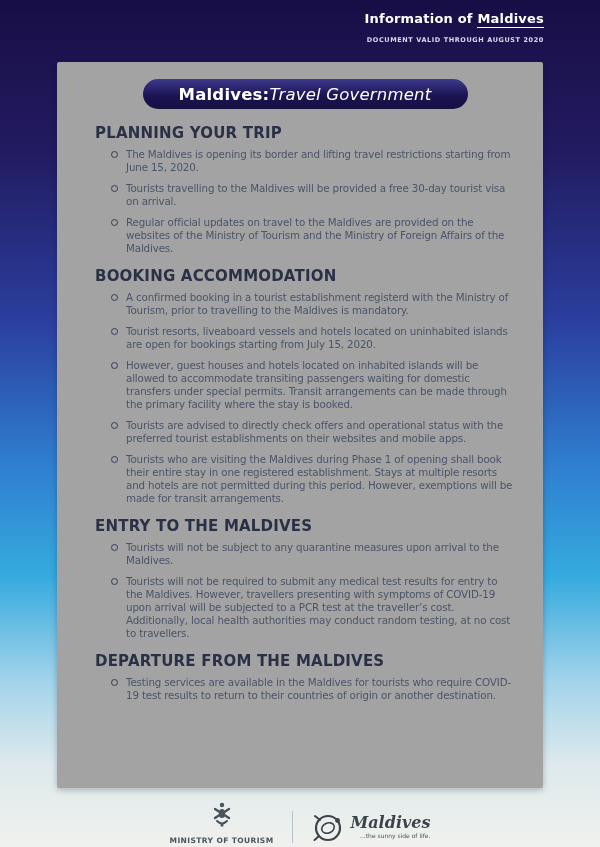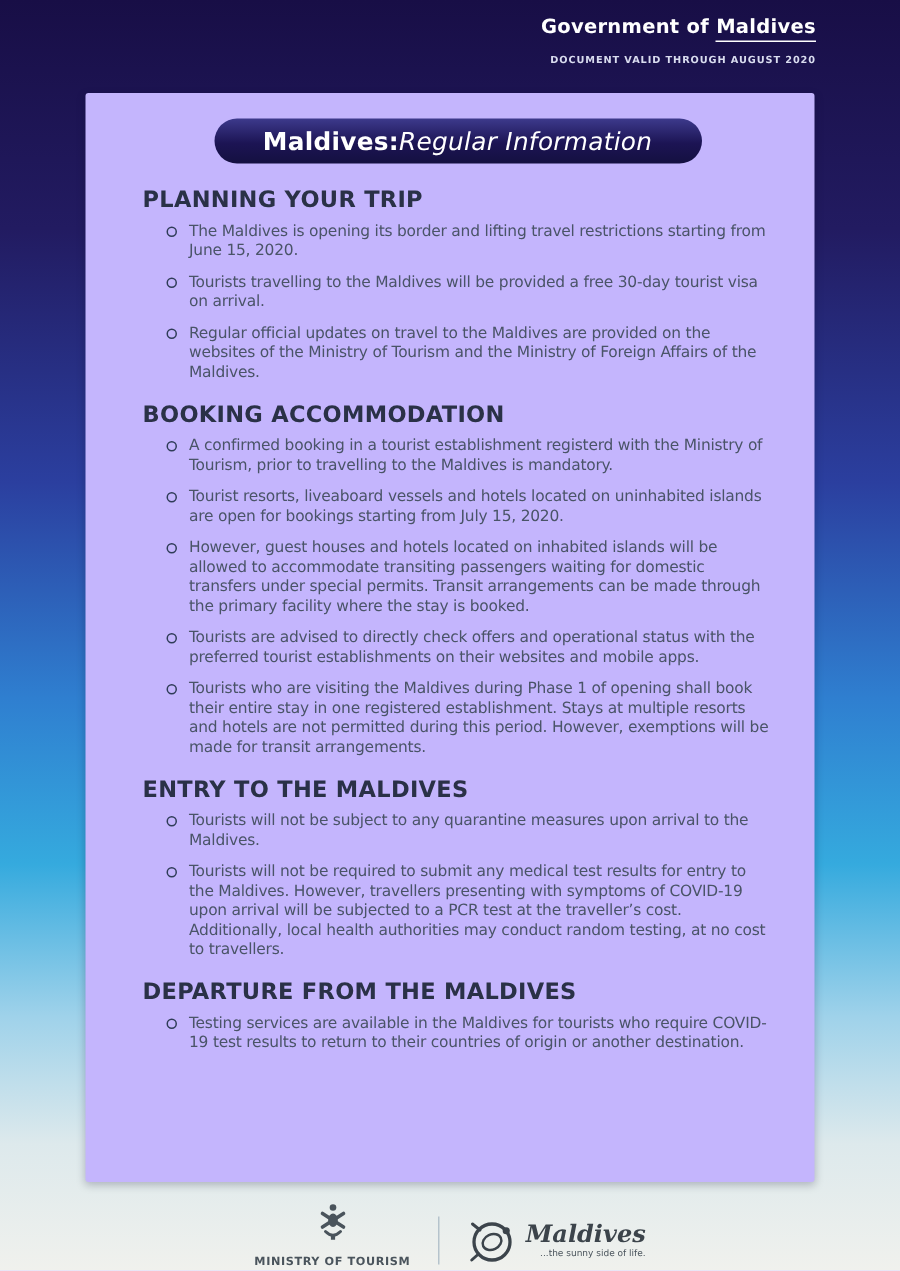--- a/index.html
+++ b/index.html
@@ -34,21 +34,21 @@
     letter-spacing: 0.6px;
     color: #d9dcef;
   }
 
   
   .card {
     position: absolute;
     left: 57px; top: 62px;
     width: 486px;
     min-height: 726px;
-    background: #c4b5fd;
+    background: #a3a3a3;
     border-radius: 2px;
     padding: 16px 28px 16px 38px;
     box-shadow: 0 2px 6px rgba(10,10,40,0.25);
   }
 
   
   .title-pill {
     width: 325px; height: 30px;
     margin: 1px auto 15px auto;
     border-radius: 16px;
@@ -113,28 +113,28 @@
     font-size: 16px; color: #3c444b; line-height: 16px;
   }
   .brand-text .brand-tagline {
     font-size: 6px; color: #4a545c; text-align: right; margin-top: 1px;
   }
 </style>
 </head>
 <body>
 
 <div class="gov-header">
-  <div class="gov-title"><span>Government of </span><span class="underlined">Maldives</span></div>
+  <div class="gov-title"><span>Information of </span><span class="underlined">Maldives</span></div>
   <div class="gov-validity">DOCUMENT VALID THROUGH AUGUST 2020</div>
 </div>
 
 <div class="card">
   <div class="title-pill">
       <span>Maldives: </span>
-      <span class="italic">Regular Information</span>
+      <span class="italic">Travel Government</span>
     </div>
   <div>
   <div class="section">
     <div class="section-heading">PLANNING YOUR TRIP</div>
     <ul class="bullet-list">
           <li class="bullet">
             <span class="dot"></span>
             <span class="btext">The Maldives is opening its border and lifting travel restrictions starting from June 15, 2020.</span>
           </li>
           <li class="bullet">

